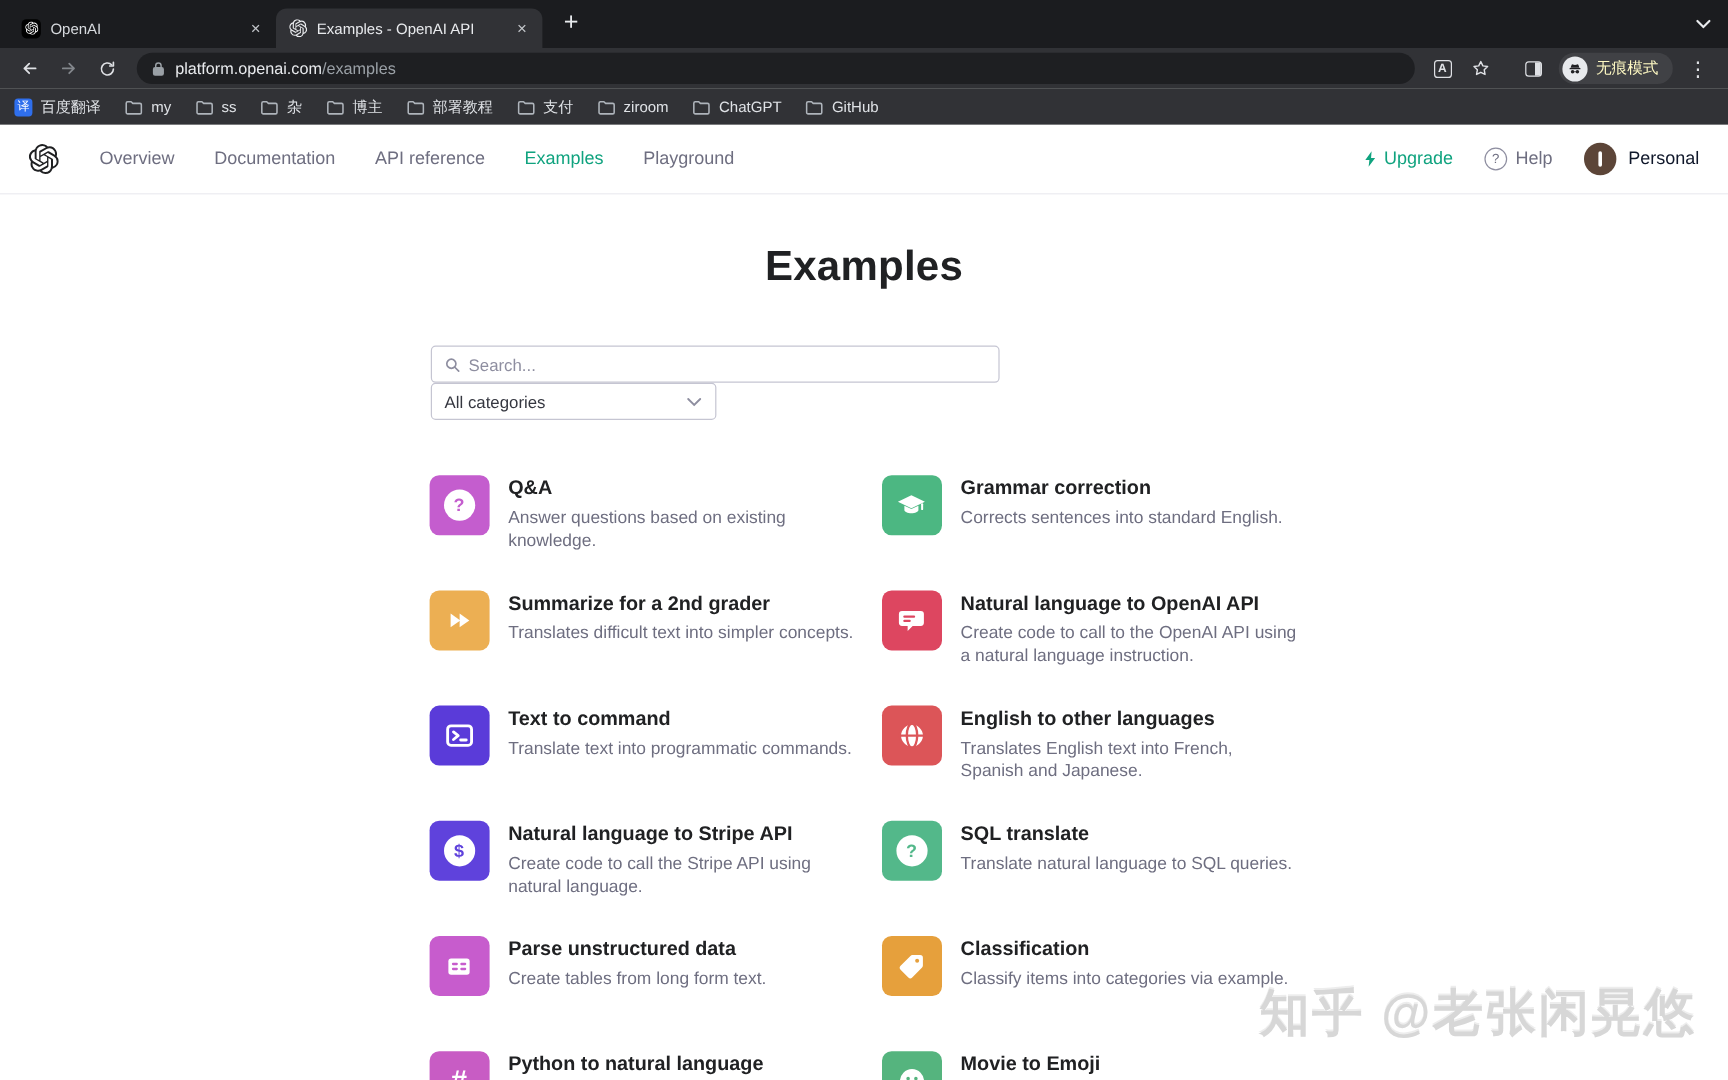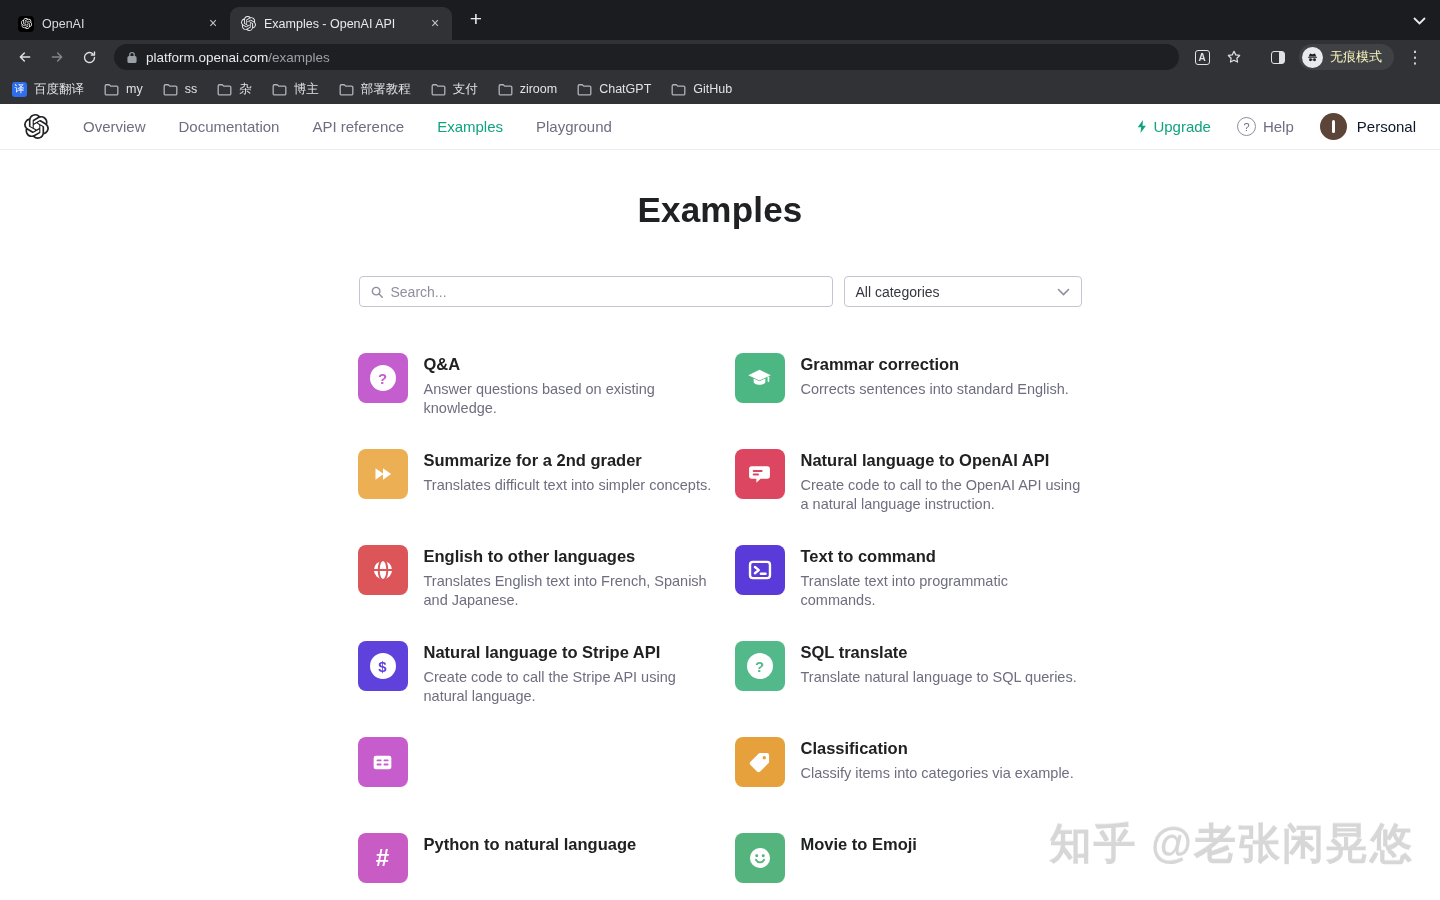--- a/index.html
+++ b/index.html
@@ -28,39 +28,39 @@
   .spy-circle { width:21px; height:21px; border-radius:50%; background:#e8eaed; display:flex; align-items:center; justify-content:center; }
   .chip-label { color:#fef9c3; font-size:13px; white-space:nowrap; }
   .panel-icon { width:14px; height:13px; border:1.7px solid #dfe1e5; border-radius:3px; background:linear-gradient(to left,#dfe1e5 38%,transparent 38%); }
   .translate-box { width:15px; height:15px; border:1.6px solid #dfe1e5; border-radius:3px; color:#dfe1e5; font-size:10px; font-weight:700; display:flex; align-items:center; justify-content:center; }
 
   .bookmarks { height:30px; background:#313236; display:flex; align-items:center; padding:0 12px; gap:20px; }
   .bm { display:flex; align-items:center; gap:7px; color:#dfe2e6; font-size:12.5px; white-space:nowrap; }
   .bm-badge { width:15px; height:15px; background:#2f6fed; border-radius:3px; color:#fff; font-size:10px; display:flex; align-items:center; justify-content:center; }
 
   
-  .site-header { height:46px; background:#fff; border-bottom:1px solid #ececf1; display:flex; align-items:center; padding:0 24px; }
+  .site-header { height:58px; background:#fff; border-bottom:1px solid #ececf1; display:flex; align-items:center; padding:0 24px; }
   .site-nav { display:flex; gap:33px; margin-left:34px; }
   .site-nav .nav-item { font-size:15px; color:#6e6e80; cursor:pointer; }
   .site-nav .nav-item.active { color:#10a37f; }
   .header-right { margin-left:auto; display:flex; align-items:center; gap:26px; }
   .upgrade { display:flex; align-items:center; gap:5px; color:#10a37f; font-size:15px; }
   .help { display:flex; align-items:center; gap:7px; color:#6e6e80; font-size:15px; }
   .help-circle { width:19px; height:19px; border:1.5px solid #8e8ea0; border-radius:50%; color:#6e6e80; font-size:11px; display:flex; align-items:center; justify-content:center; }
   .account { display:flex; align-items:center; gap:10px; }
   .avatar { width:27px; height:27px; border-radius:50%; background:#5c4538; display:flex; align-items:center; justify-content:center; }
   .avatar-bar { width:3.5px; height:13px; background:#fff; border-radius:2px; }
   .account-label { font-size:15px; color:#0f172a; }
 
   
   main { text-align:center; }
   .page-title { margin-top:40px; font-size:35px; font-weight:700; color:#202123; letter-spacing:.2px; }
   .page-subtitle { margin-top:13px; font-size:18px; color:#565869; }
 
-  .controls { width:723px; margin:46px auto 0; display:flex; justify-content:space-between; }
+  .controls { width:723px; margin:46px auto 0; display:flex; justify-content:space-between;flex-direction:column; }
   .search-box { width:474px; height:31px; border:1px solid #c5c5d2; border-radius:4px; display:flex; align-items:center; padding:0 10px; gap:7px; background:#fff; }
   .search-box input { border:none; outline:none; flex:1; font-size:14px; color:#353740; font-family:"Liberation Sans",sans-serif; }
   .search-box input::placeholder { color:#8e8ea0; }
   .select-box { width:238px; height:31px; border:1px solid #c5c5d2; border-radius:4px; display:flex; align-items:center; justify-content:space-between; padding:0 11px; font-size:14px; color:#353740; background:#fff; cursor:pointer; }
 
   .grid { width:725px; margin:46px auto 0; display:grid; grid-template-columns:377px 348px; grid-auto-rows:96px; text-align:left; }
   .card { display:flex; gap:16px; cursor:pointer; }
   .card-icon { width:50px; height:50px; border-radius:8px; flex:none; display:flex; align-items:center; justify-content:center; }
   .card-title { font-size:16.5px; font-weight:700; color:#202123; margin-top:2px; }
   .card-desc { font-size:14.5px; color:#6e6e80; line-height:1.33; margin-top:6px; max-width:292px; }
@@ -345,47 +345,47 @@
             <rect x="5.5" y="11" width="6" height="1.9" rx=".9" fill="#dd4660"></rect>
           </svg>
         </div>
     <div>
       <div class="card-title">Natural language to OpenAI API</div>
       <div class="card-desc">Create code to call to the OpenAI API using a natural language instruction.</div>
     </div>
   </div>
 
   <div class="card">
+    <div class="card-icon" style="background: rgb(90, 59, 217);">
+          <svg width="26" height="26" viewBox="0 0 24 24" fill="none" stroke="#fff" stroke-width="2.2" stroke-linecap="round" stroke-linejoin="round">
+            <rect x="2.8" y="4.5" width="18.4" height="15" rx="2.6"></rect>
+            <path d="M7.3 9.2l3.6 2.9-3.6 2.9"></path>
+            <path d="M12.8 15.4h4.3"></path>
+          </svg>
+        </div>
+    <div>
+      <div class="card-title">Text to command</div>
+      <div class="card-desc">Translate text into programmatic commands.</div>
+    </div>
+  </div>
+
+  <div class="card">
     <div class="card-icon" style="background: rgb(220, 85, 88);">
           <svg width="26" height="26" viewBox="0 0 24 24">
             <circle cx="12" cy="12" r="9.3" fill="#fff"></circle>
             <g fill="none" stroke="#dc5558" stroke-width="1.8">
               <ellipse cx="12" cy="12" rx="4" ry="9.3"></ellipse>
               <path d="M2.7 12h18.6"></path>
               <circle cx="12" cy="12" r="9.3"></circle>
             </g>
           </svg>
         </div>
     <div>
       <div class="card-title">English to other languages</div>
       <div class="card-desc">Translates English text into French, Spanish and Japanese.</div>
-    </div>
-  </div>
-
-  <div class="card">
-    <div class="card-icon" style="background: rgb(90, 59, 217);">
-          <svg width="26" height="26" viewBox="0 0 24 24" fill="none" stroke="#fff" stroke-width="2.2" stroke-linecap="round" stroke-linejoin="round">
-            <rect x="2.8" y="4.5" width="18.4" height="15" rx="2.6"></rect>
-            <path d="M7.3 9.2l3.6 2.9-3.6 2.9"></path>
-            <path d="M12.8 15.4h4.3"></path>
-          </svg>
-        </div>
-    <div>
-      <div class="card-title">Text to command</div>
-      <div class="card-desc">Translate text into programmatic commands.</div>
     </div>
   </div>
 
   <div class="card">
     <div class="card-icon" style="background: rgb(95, 66, 220);">
           <span class="glyph-circle" style="color:#5f42dc">$</span>
         </div>
     <div>
       <div class="card-title">Natural language to Stripe API</div>
       <div class="card-desc">Create code to call the Stripe API using natural language.</div>
@@ -407,20 +407,24 @@
           <svg width="25" height="25" viewBox="0 0 24 24">
             <rect x="3.5" y="5.5" width="17" height="13" rx="2.2" fill="#fff"></rect>
             <g fill="#c75ccd">
               <rect x="6.3" y="9" width="4.8" height="1.9" rx=".9"></rect>
               <rect x="13" y="9" width="4.8" height="1.9" rx=".9"></rect>
               <rect x="6.3" y="13" width="4.8" height="1.9" rx=".9"></rect>
               <rect x="13" y="13" width="4.8" height="1.9" rx=".9"></rect>
             </g>
           </svg>
         </div>
+    <div>
+      <div class="card-title">Parse unstructured data</div>
+      <div class="card-desc">Create tables from long form text.</div>
+    </div>
   </div>
 
   <div class="card">
     <div class="card-icon" style="background: rgb(230, 160, 60);">
           <svg width="25" height="25" viewBox="0 0 24 24">
             <path fill="#fff" d="M12.8 2.8h6.2a2.2 2.2 0 0 1 2.2 2.2v6.2a2.2 2.2 0 0 1-.65 1.56l-7.9 7.9a2.2 2.2 0 0 1-3.1 0l-6.2-6.2a2.2 2.2 0 0 1 0-3.1l7.9-7.9a2.2 2.2 0 0 1 1.55-.66z"></path>
             <circle cx="16.6" cy="7.4" r="1.6" fill="#e6a03c"></circle>
           </svg>
         </div>
     <div>

